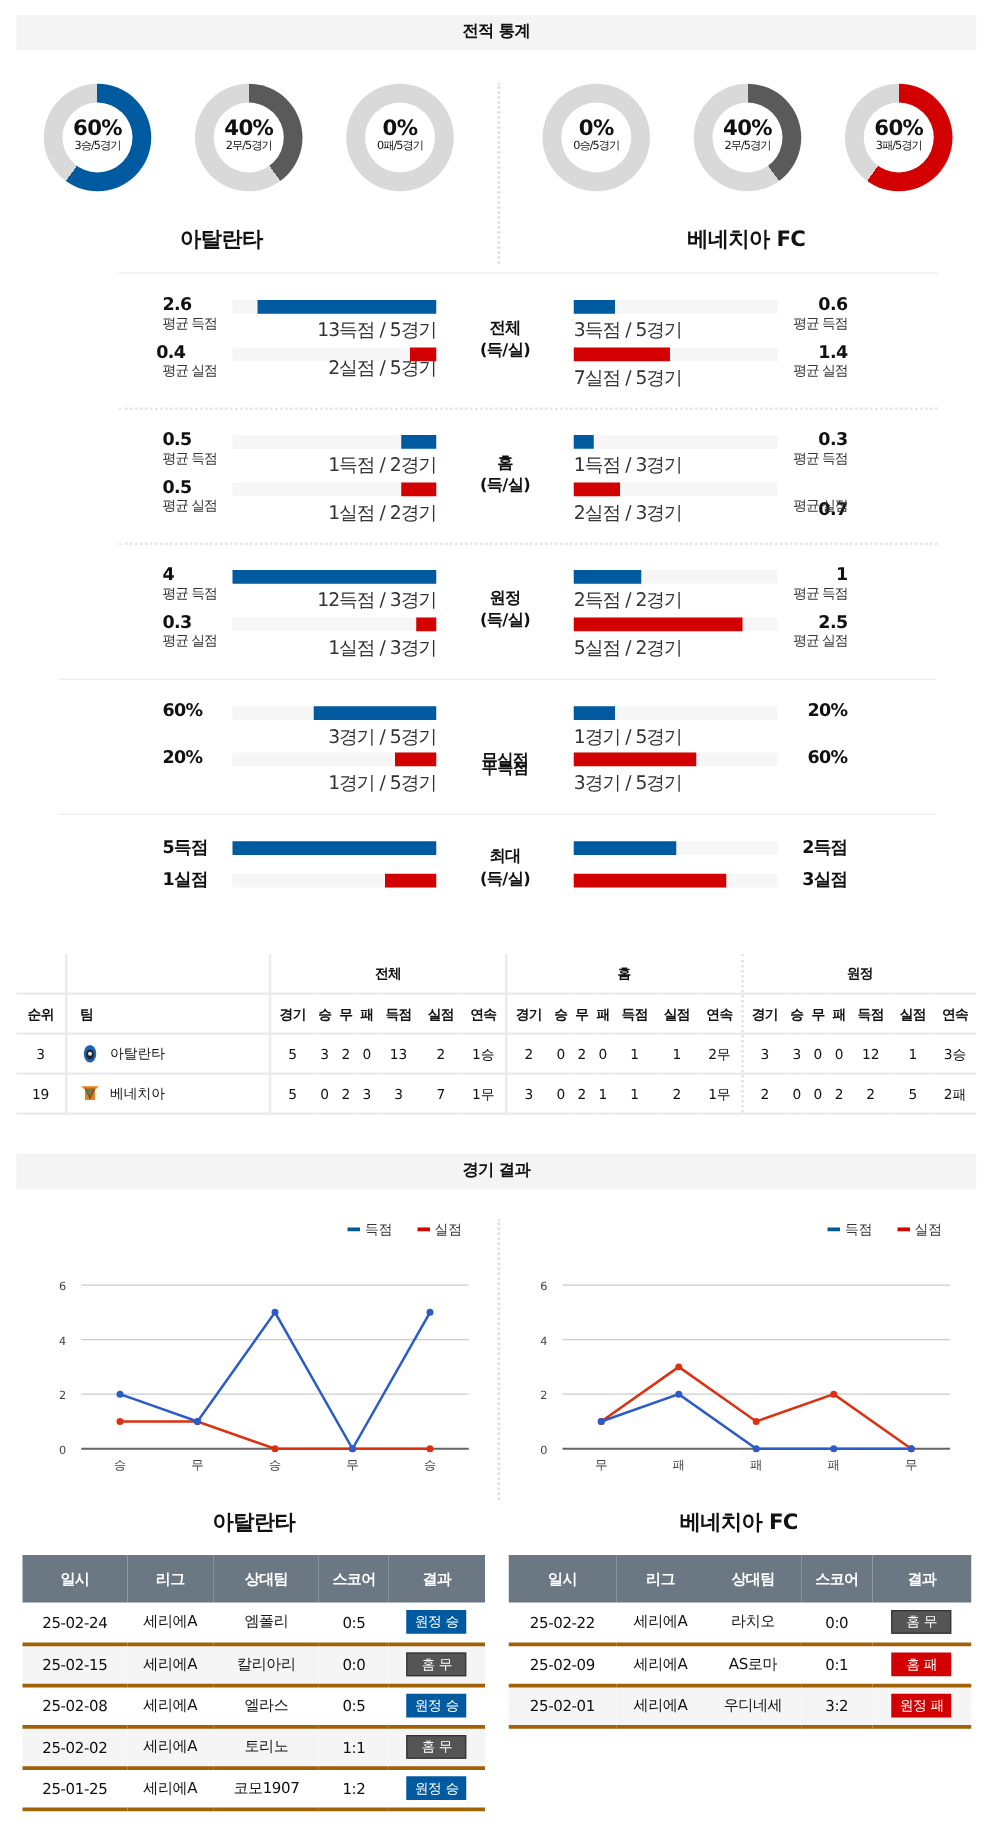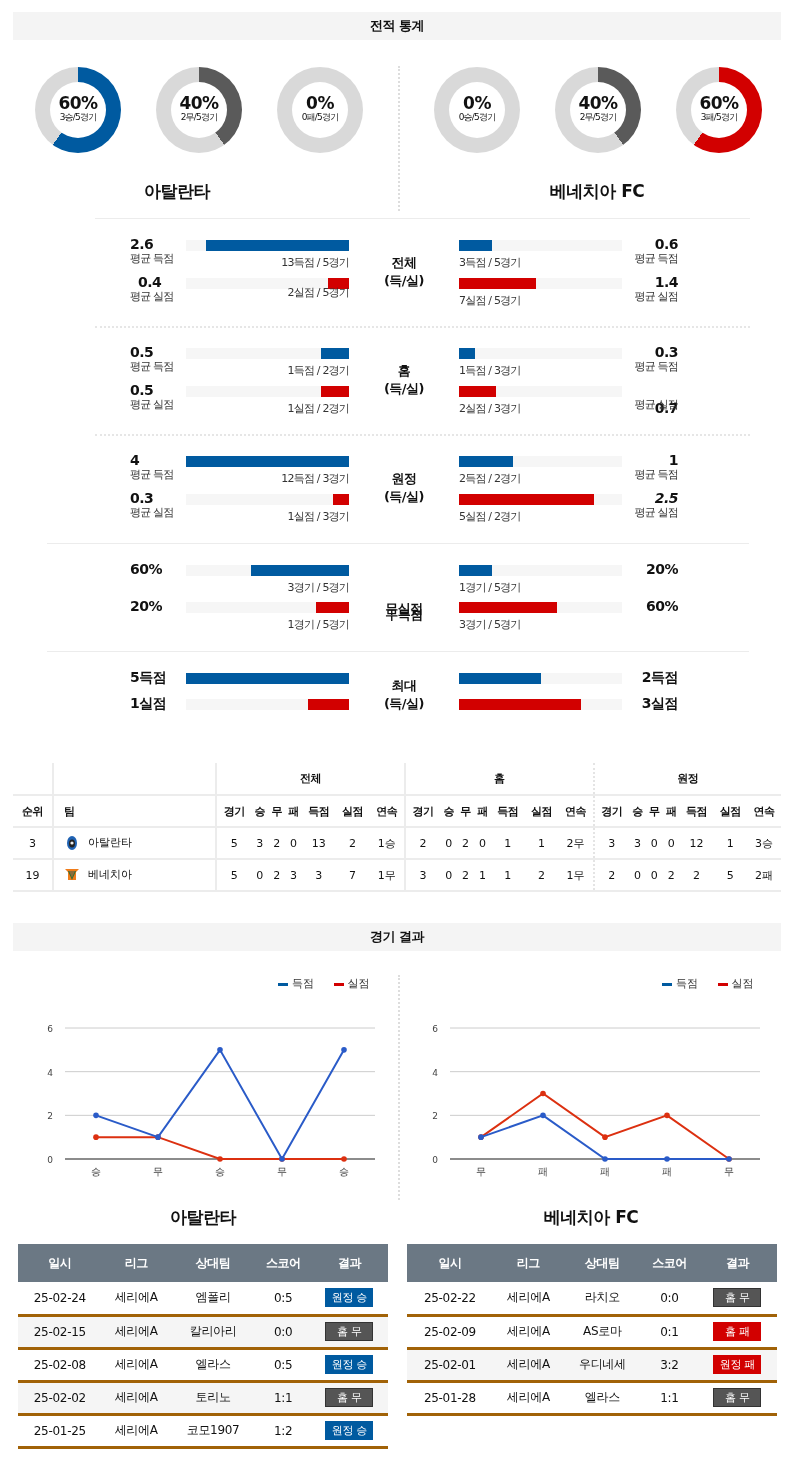--- a/index.html
+++ b/index.html
@@ -19,21 +19,21 @@
   .hline.dotted { border-top: 2px dotted #e6e6e6; }
   .hline.solid { border-top: 1px solid #ececec; }
   .num { position: absolute; font-size: 14px; font-weight: bold; letter-spacing: -0.5px; }
   .lbl { position: absolute; font-size: 11px; color: #333; letter-spacing: -0.8px; }
   .track { position: absolute; height: 11px; background: #f6f6f6; }
   .bar { position: absolute; top: 0; height: 11px; }
   .bar.blue { background: #005aa0; }
   .bar.red { background: #d20000; }
   .track.left .bar { right: 0; }
   .track.right .bar { left: 0; }
-  .cap { position: absolute; font-size: 11px; color: #333; letter-spacing: -0.8px; }
+  .cap { position: absolute; font-size: 15px; color: #333; letter-spacing: -0.8px; }
   .mid { position: absolute; width: 80px; text-align: center; font-size: 13px; font-weight: bold; line-height: 18px; letter-spacing: -0.5px; }
 
   
   table { border-collapse: collapse; }
   .standings { position: absolute; left: 13px; top: 763px; width: 768px; font-size: 11px; }
   .standings td, .standings th { text-align: center; height: 32px; padding: 0; }
   .standings th { font-weight: bold; font-size: 11px; letter-spacing: -0.5px; }
   .standings tr { border-bottom: 2px solid #ececec; }
   .standings .vsep { border-left: 2px solid #ececec; }
   .standings .dsep { border-left: 2px dotted #e4e4e4; }
@@ -104,21 +104,21 @@
 <div class="vdots" style="left:398px;top:66px;height:145px"></div>
 
 <div class="hline solid" style="left:95px;width:655px;top:218px"></div>
 <div id="stat-groups">
     <div class="num" style="left: 130px; top: 236px;">2.6</div>
     <div class="lbl" style="left: 130px; top: 251px;">평균 득점</div>
     <div class="track left" style="left: 186px; top: 240px; width: 163px;">
       <div class="bar blue" style="width: 88%;"></div>
     </div>
     <div class="cap" style="right: 451px; top: 255px;">13득점 / 5경기</div>
-    <div class="num" style="left: 138px; top: 274px;">0.4</div>
+    <div class="num" style="left: 125px; top: 274px;">0.4</div>
     <div class="lbl" style="left: 130px; top: 289px;">평균 실점</div>
     <div class="track left" style="left: 186px; top: 278px; width: 163px;">
       <div class="bar red" style="width: 13%;"></div>
     </div>
     <div class="cap" style="right: 451px; top: 285px;">2실점 / 5경기</div>
     <div class="num" style="right: 122px; top: 236px; text-align: right;">0.6</div>
     <div class="lbl" style="right: 122px; top: 251px;">평균 득점</div>
     <div class="track right" style="left: 459px; top: 240px; width: 163px;">
       <div class="bar blue" style="width: 20%;"></div>
     </div>
@@ -174,21 +174,21 @@
     <div class="track left" style="left: 186px; top: 494px; width: 163px;">
       <div class="bar red" style="width: 10%;"></div>
     </div>
     <div class="cap" style="right: 451px; top: 509px; margin-left: 40px;">1실점 / 3경기</div>
     <div class="num" style="right: 122px; top: 452px; text-align: right;">1</div>
     <div class="lbl" style="right: 122px; top: 467px;">평균 득점</div>
     <div class="track right" style="left: 459px; top: 456px; width: 163px;">
       <div class="bar blue" style="width: 33%;"></div>
     </div>
     <div class="cap" style="left: 459px; top: 471px;">2득점 / 2경기</div>
-    <div class="num" style="right: 122px; top: 490px; text-align: center; font-style: italic;">2.5</div>
+    <div class="num" style="right: 122px; top: 490px; text-align: center;">2.5</div>
     <div class="lbl" style="right: 122px; top: 505px;">평균 실점</div>
     <div class="track right" style="left: 459px; top: 494px; width: 163px;">
       <div class="bar red" style="width: 83%;"></div>
     </div>
     <div class="cap" style="left: 459px; top: 509px;">5실점 / 2경기</div>
     <div class="mid" style="left: 364px; top: 470px;">
       <div>원정</div>
       <div>(득/실)</div>
     </div>
     <div class="hline solid" style="left: 47px; width: 702px; top: 543px;"></div>
@@ -477,21 +477,14 @@
         <td>0:1</td>
         <td><span class="badge loss">홈 패</span></td>
       </tr>
       <tr class="alt">
         <td>25-02-01</td>
         <td>세리에A</td>
         <td>우디네세</td>
         <td>3:2</td>
         <td><span class="badge loss">원정 패</span></td>
       </tr>
-      <tr class="">
-        <td>25-01-28</td>
-        <td>세리에A</td>
-        <td>엘라스</td>
-        <td>1:1</td>
-        <td><span class="badge draw">홈 무</span></td>
-      </tr>
     </tbody>
   </table>
 
 </body></html>

